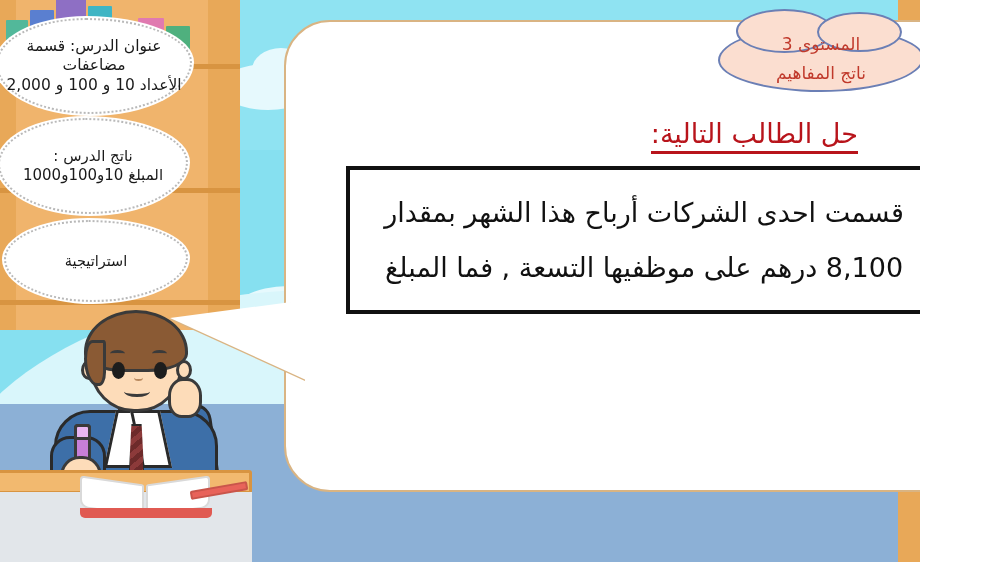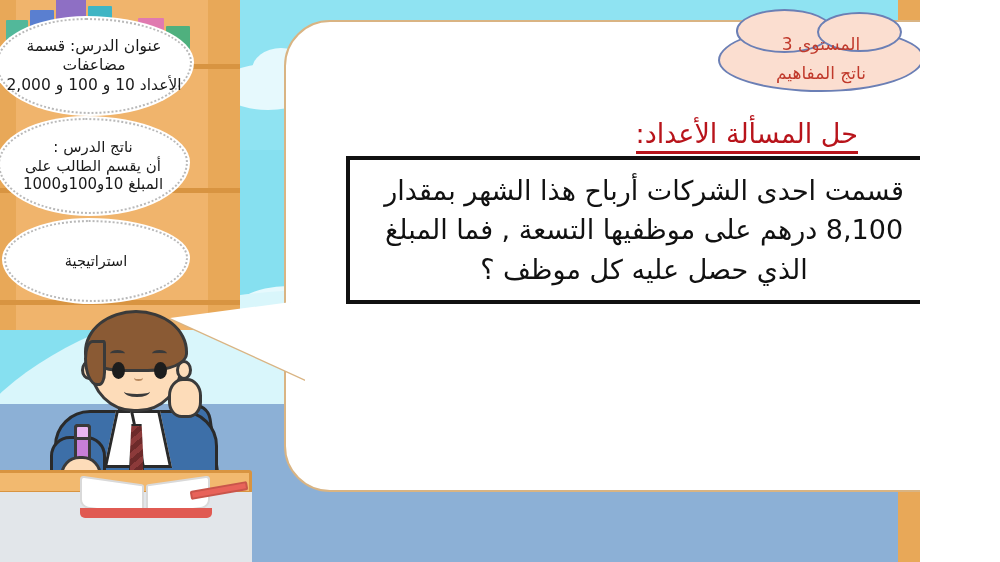--- a/index.html
+++ b/index.html
@@ -151,25 +151,26 @@
   .level-cloud::before { width:46%; height:64%; left:8%;  top:-30%; }
   .level-cloud::after  { width:40%; height:58%; right:10%; top:-26%; }
 
   .heading {
     position:absolute; right:62px; top:118px; z-index:8;
     direction:rtl; color:#b8141b; font-size:27px;
     border-bottom:3px solid #b8141b; padding-bottom:2px;
   }
 
   .problem-box {
-    position:absolute; left:346px; top:156px; width:596px; height:148px;
+    position:absolute; left:346px; top:166px; width:596px; height:148px;
     background:#ffffff; border:4px solid #111111; z-index:8;
     direction:rtl; text-align:center;
     display:flex; flex-direction:column; align-items:center; justify-content:center;
     padding:6px 12px;
+    gap:16px;
   }
   .p-line { font-size:27px; color:#111111; line-height:1.45; white-space:nowrap; }
 </style>
 </head>
 <body>
 
 <div id="stage">
 
   <div class="sky"></div>
   <div class="sky-pale"></div>
@@ -198,21 +199,20 @@
   <div class="deco-pole"></div>
   <div class="deco-globe"></div>
 
   <div class="cloudbox cb1">
     <div>عنوان الدرس: قسمة مضاعفات</div>
     <div>الأعداد 10 و 100 و 2,000</div>
   </div>
 
   <div class="cloudbox cb2">
     <div>ناتج الدرس :</div>
-    <div>أن يقسم الطالب على</div>
     <div>المبلغ 10و100و1000</div>
   </div>
 
   <div class="cloudbox cb3">
     <div class="cb-sub">استراتيجية</div>
   </div>
 
   <div class="boy">
     <div class="b-armR"></div>
     <div class="b-neck"></div>
@@ -251,21 +251,20 @@
   <div class="pencil"></div>
 
   <div class="speech-tail"></div>
   <div class="speech"></div>
 
   <div class="level-cloud">
     <div>المستوى 3</div>
     <div>ناتج المفاهيم</div>
   </div>
 
-  <div class="heading">حل المسألة الأعداد:</div>
+  <div class="heading">حل الطالب التالية:</div>
 
   <div class="problem-box">
     <div class="p-line">قسمت احدى الشركات أرباح هذا الشهر بمقدار</div>
     <div class="p-line">8,100 درهم على موظفيها التسعة , فما المبلغ</div>
-    <div class="p-line">الذي حصل عليه كل موظف ؟</div>
   </div>
 
 </div>
 
 </body></html>

